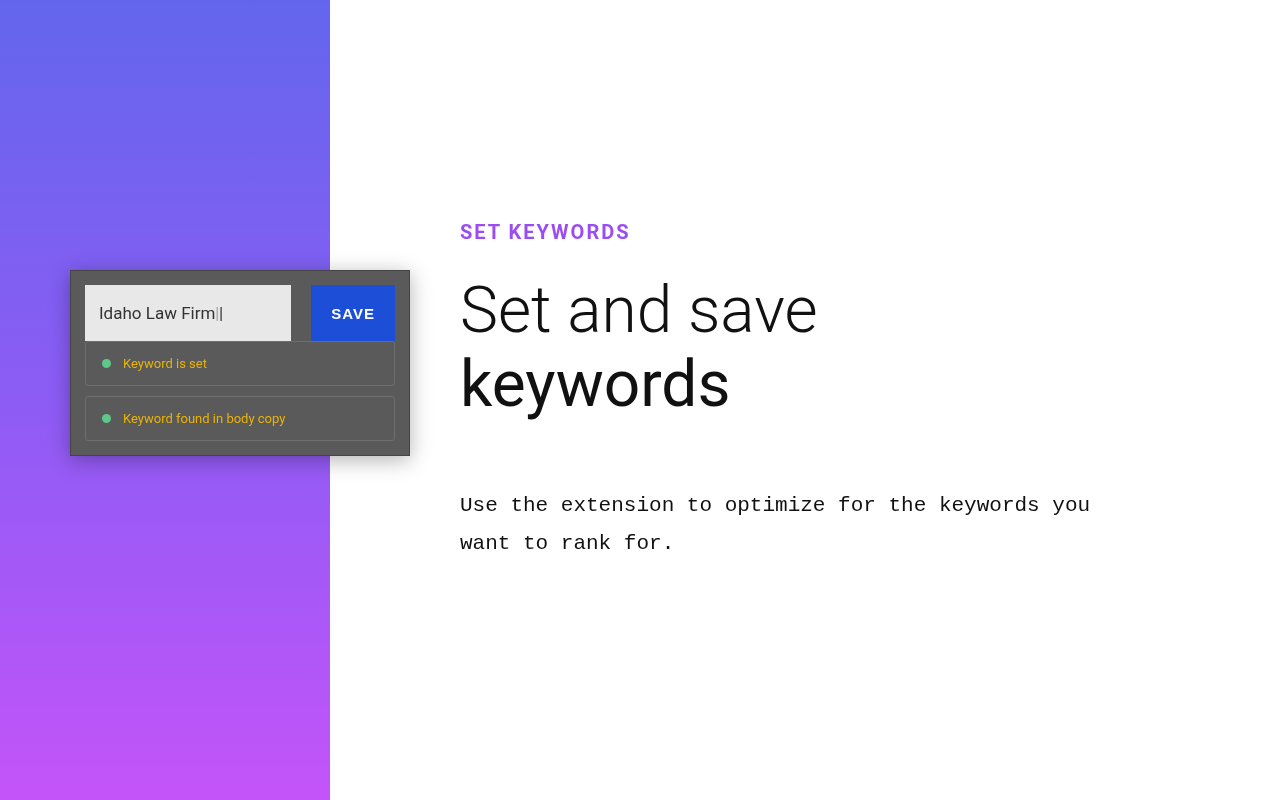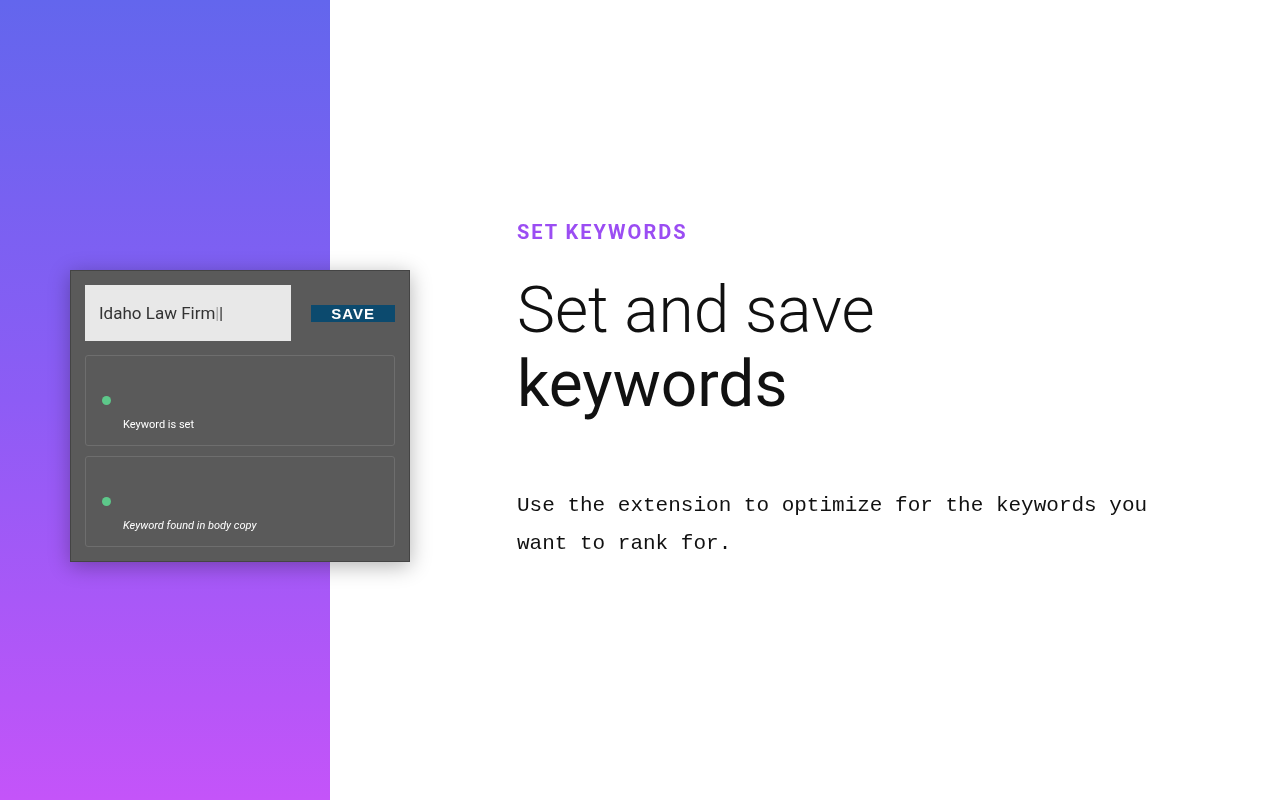--- a/index.html
+++ b/index.html
@@ -33,40 +33,39 @@
       width: 340px;
       background: #5a5a5a;
       border: 1px solid #444;
       padding: 14px;
       box-shadow: 0 4px 20px rgba(0,0,0,0.3);
     }
     
     .widget-input-row {
       display: flex;
       gap: 20px;
-      margin-bottom: 14px;
-      align-items: center;
+      margin-bottom: 0;
     }
     
     .keyword-input {
       flex: 1;
       background: #e8e8e8;
       border: none;
       padding: 18px 14px;
       font-size: 17px;
       color: #333;
       font-family: inherit;
     }
     
     .keyword-input::after {
       content: '|';
     }
     
     .save-button {
-      background: #0c4a6e;
+      background: #1d4ed8;
       color: white;
       font-weight: 600;
       font-size: 15px;
       letter-spacing: 1px;
       border: none;
       padding: 0 20px;
       cursor: pointer;
     }
     
     .status-item {
@@ -75,40 +74,38 @@
       border-radius: 3px;
       padding: 14px 16px;
       margin-bottom: 10px;
       display: flex;
       align-items: center;
       gap: 12px;
     }
     
     .status-item:last-child {
       margin-bottom: 0;
-      font-style: italic;
     }
     
     .status-dot {
       width: 9px;
       height: 9px;
       border-radius: 50%;
       background: #5dc88a;
       flex-shrink: 0;
     }
     
     .status-text {
-      color: #ffffff;
-      font-size: 11px;
-      margin-top: 48px;
+      color: #eab308;
+      font-size: 13px;
     }
     
     .content {
       position: absolute;
-      left: 517px;
+      left: 460px;
       top: 220px;
       width: 680px;
     }
     
     .eyebrow {
       color: #9b4df3;
       font-weight: 700;
       font-size: 20px;
       letter-spacing: 2px;
       margin-bottom: 30px;

